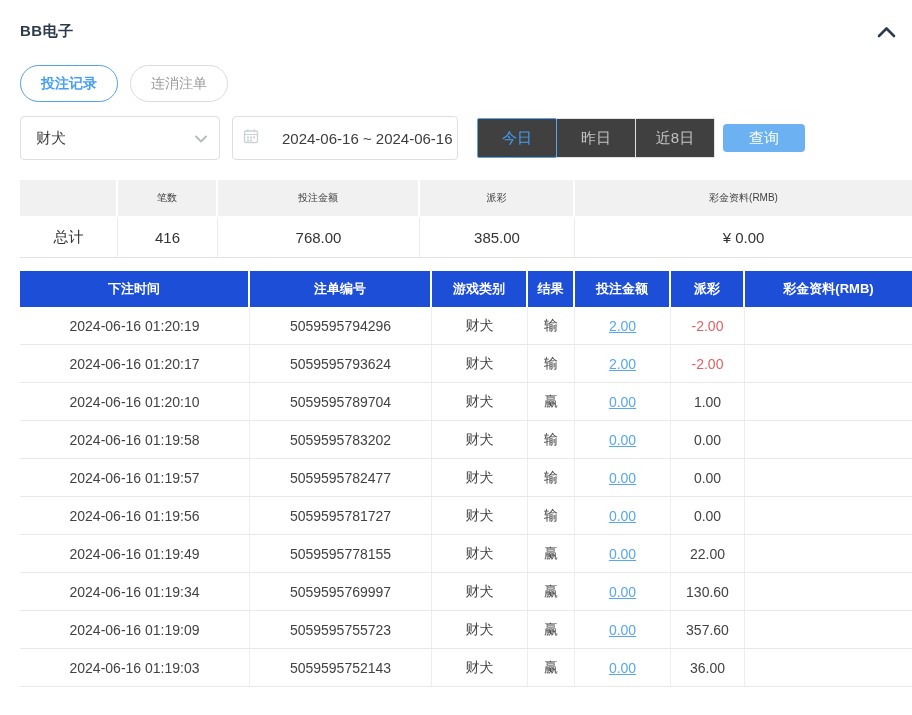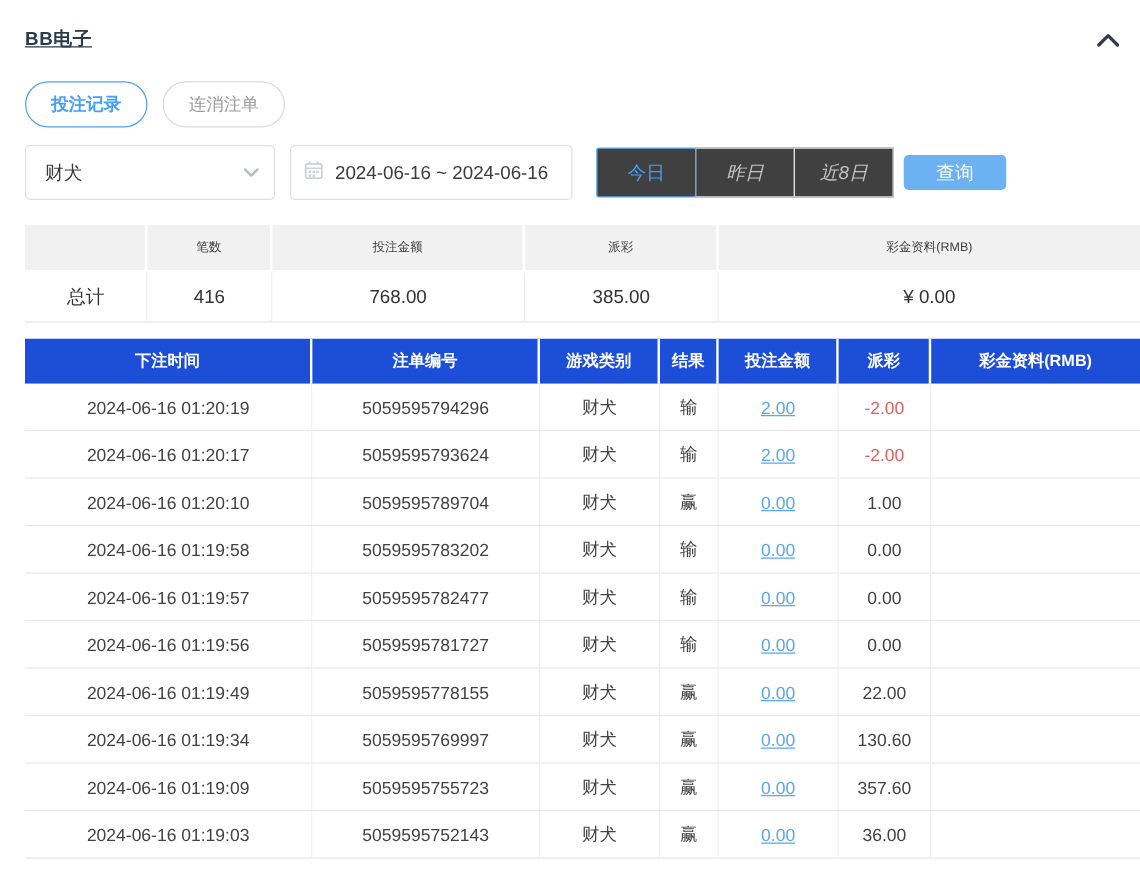--- a/index.html
+++ b/index.html
@@ -2,42 +2,42 @@
 <html><head>
 <meta charset="utf-8">
 <style>
   * { box-sizing: border-box; margin: 0; padding: 0; }
   html, body { width: 912px; height: 715px; overflow: hidden; background: #fff; }
   body { font-family: "Liberation Sans", "DejaVu Sans", sans-serif; color: #4a4a4a; }
   .page { width: 912px; height: 715px; padding-left: 20px; position: relative; }
 
   
   .panel-header { display: flex; align-items: center; justify-content: space-between; padding: 22px 14px 0 0; }
-  .panel-title { font-size: 15px; font-weight: bold; color: #2c3a4e; letter-spacing: .5px; text-decoration: underline; }
+  .panel-title { font-size: 15px; font-weight: bold; color: #2c3a4e; letter-spacing: .5px; }
   .collapse-btn { background: none; border: none; cursor: pointer; padding: 2px; line-height: 0; }
 
   
   .tabs { display: flex; gap: 12px; margin-top: 24px; }
   .tab { height: 37px; padding: 0 20px; border-radius: 19px; background: #fff; font-size: 14px; cursor: pointer; }
   .tab.active { border: 1px solid #53a0f0; color: #459ff5; font-weight: bold; }
   .tab.inactive { border: 1px solid #dcdcdc; color: #9a9a9a; }
 
   
   .filter-row { display: flex; align-items: center; margin-top: 14px; height: 44px; }
   .select-box { width: 200px; height: 44px; border: 1px solid #dcdfe6; border-radius: 4px;
                 display: flex; align-items: center; justify-content: space-between;
                 padding: 0 12px 0 15px; cursor: pointer; }
   .select-value { font-size: 15px; color: #3c3c3c; }
   .date-box { width: 226px; height: 44px; border: 1px solid #dcdfe6; border-radius: 4px; margin-left: 12px;
               display: flex; align-items: center; padding: 0 10px; cursor: pointer; }
-  .date-value { font-size: 15px; color: #3c3c3c; margin-left: 9px; white-space: nowrap; }
+  .date-value { font-size: 15px; color: #3c3c3c; margin-left: 23px; white-space: nowrap; }
   .range-group { display: flex; margin-left: 20px; }
   .range-btn { height: 40px; width: 80px; background: #404040; font-size: 15px; cursor: pointer; margin-left: -1px; }
   .range-btn.active { border: 1px solid #5aa5f0; color: #459ff5; z-index: 2; position: relative; border-radius: 2px; }
-  .range-btn.inactive { border: 1px solid #e2e2e2; color: #c2c2c2; font-style: italic; }
+  .range-btn.inactive { border: 1px solid #e2e2e2; color: #c2c2c2; }
   .search-btn { height: 28px; width: 82px; margin-left: 8px; background: #6cb2f2; color: #fff;
                 border: none; border-radius: 4px; font-size: 15px; cursor: pointer; }
 
   
   table { border-collapse: separate; border-spacing: 0; table-layout: fixed; }
   .summary-table { width: 892px; margin-top: 20px; }
   .summary-table th { height: 38px; background: #f1f1f1; font-size: 10px; font-weight: normal; color: #3f3f3f;
                       text-align: center; border-right: 2px solid #fff; border-bottom: 2px solid #fff; }
   .summary-table th:last-child { border-right: none; }
   .summary-table td { height: 40px; font-size: 15px; color: #333; text-align: center;

